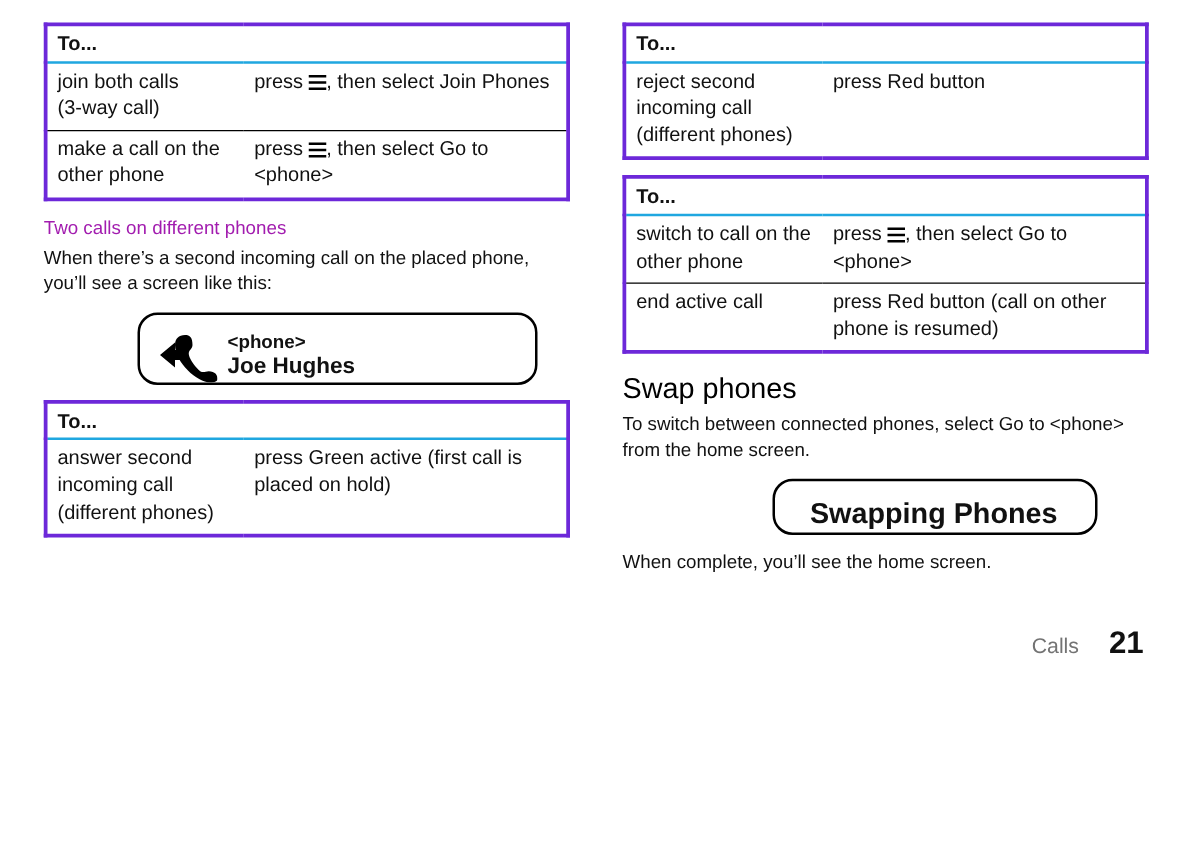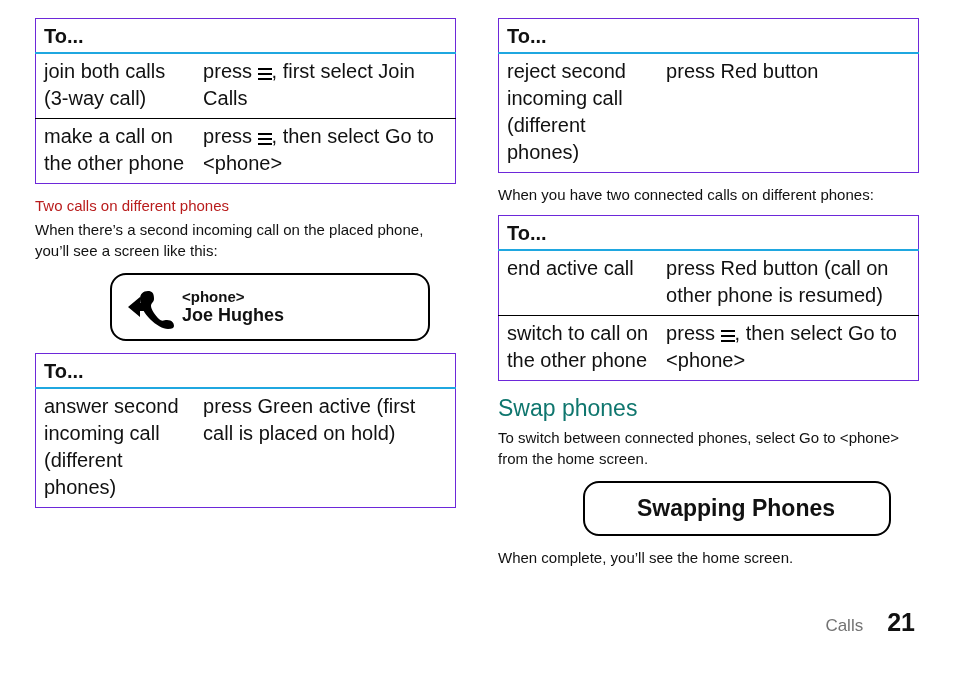--- a/index.html
+++ b/index.html
@@ -13,38 +13,38 @@
     color: #111;
     line-height: 1.35;
     background: #fff;
   }
   .columns {
     display: flex;
     gap: 42px;
   }
   .col { flex: 1; }
   .heading-blue {
-    color: #b91c1c;
+    color: #a21caf;
     font-size: 15px;
     margin: 10px 0 4px 0;
   }
   .heading-big-blue {
-    color: #0f766e;
+    color: #000000;
     font-size: 23px;
     font-weight: 400;
     margin: 10px 0 4px 0;
   }
   p { margin: 4px 0 10px 0; }
 
   
   .actiontbl {
     width: 100%;
     border-collapse: collapse;
-    border: 1px solid #6d28d9;
-    font-size: 20px;
+    border: 3px solid #6d28d9;
+    font-size: 16px;
     margin-bottom: 12px;
   }
   .actiontbl th {
     text-align: left;
     font-weight: bold;
     padding: 4px 8px 2px 8px;
     border-bottom: 2px solid #1fa7e0;
   }
   .actiontbl td {
     border-top: 1px solid #000;
@@ -53,23 +53,23 @@
     margin-top: 41px;
   }
   .actiontbl td:first-child { width: 38%; }
 
   
   .screen {
     border: 2px solid #000;
     border-radius: 16px;
     width: 320px;
     margin: 12px 0 12px 75px;
-    padding: 10px 16px 10px 14px;
+    padding: 10px 16px 0 14px;
   }
-  .screen.narrow { width: 308px; margin-left: 85px; }
+  .screen.narrow { width: 260px; margin-left: 120px; }
   .screen-inner { display:flex; align-items:center; gap:8px; }
   .screen-texts { display:flex; flex-direction:column; line-height:1; }
   .phone-glyph {
     width: 48px; height: 44px; flex:0 0 48px;
     display:flex; align-items:center; justify-content:center;
   }
   .screen-label { font-family: Arial, sans-serif; font-weight:900; font-size:15px; margin-bottom:2px; }
   .caller { font-family: Liberation Sans, sans-serif; font-weight:900; font-size:18px; }
   .swap-text { font-family: Arial Black, Arial, sans-serif; font-weight:900; font-size:23px; text-align:center; width:100%; }
 
@@ -97,21 +97,21 @@
   <div class="col">
     <table class="actiontbl">
       <thead>
           <tr>
             <th colspan="2">To...</th>
           </tr>
         </thead>
       <tbody>
         <tr>
           <td>join both calls (3‑way call)</td>
-          <td><span>press  </span><span class="icon-menu"></span><span>, first select Join Calls</span></td>
+          <td><span>press  </span><span class="icon-menu"></span><span>, then select Join Phones</span></td>
         </tr>
         <tr>
           <td>make a call on the other phone</td>
           <td><span>press  </span><span class="icon-menu"></span><span>, then select Go to &lt;phone&gt;</span></td>
         </tr>
       </tbody>
     </table>
 
     <div class="heading-blue">Two calls on different phones</div>
     <p>When there’s a second incoming call on the placed phone, you’ll see a screen like this:</p>
@@ -154,36 +154,35 @@
           </tr>
         </thead>
       <tbody>
         <tr>
           <td>reject second incoming call (different phones)</td>
           <td>press Red button</td>
         </tr>
       </tbody>
     </table>
 
-    <p>When you have two connected calls on different phones:</p>
 
     <table class="actiontbl">
       <thead>
           <tr>
             <th colspan="2">To...</th>
           </tr>
         </thead>
       <tbody>
         <tr>
+          <td>switch to call on the other phone</td>
+          <td><span>press  </span><span class="icon-menu"></span><span>, then select Go to &lt;phone&gt;</span></td>
+        </tr>
+        <tr>
           <td>end active call</td>
           <td>press Red button (call on other phone is resumed)</td>
-        </tr>
-        <tr>
-          <td>switch to call on the other phone</td>
-          <td><span>press  </span><span class="icon-menu"></span><span>, then select Go to &lt;phone&gt;</span></td>
         </tr>
       </tbody>
     </table>
 
     <div class="heading-big-blue">Swap phones</div>
     <p>To switch between connected phones, select Go to &lt;phone&gt; from the home screen.</p>
 
     <div class="screen narrow">
       <div class="swap-text">Swapping Phones</div>
     </div>

